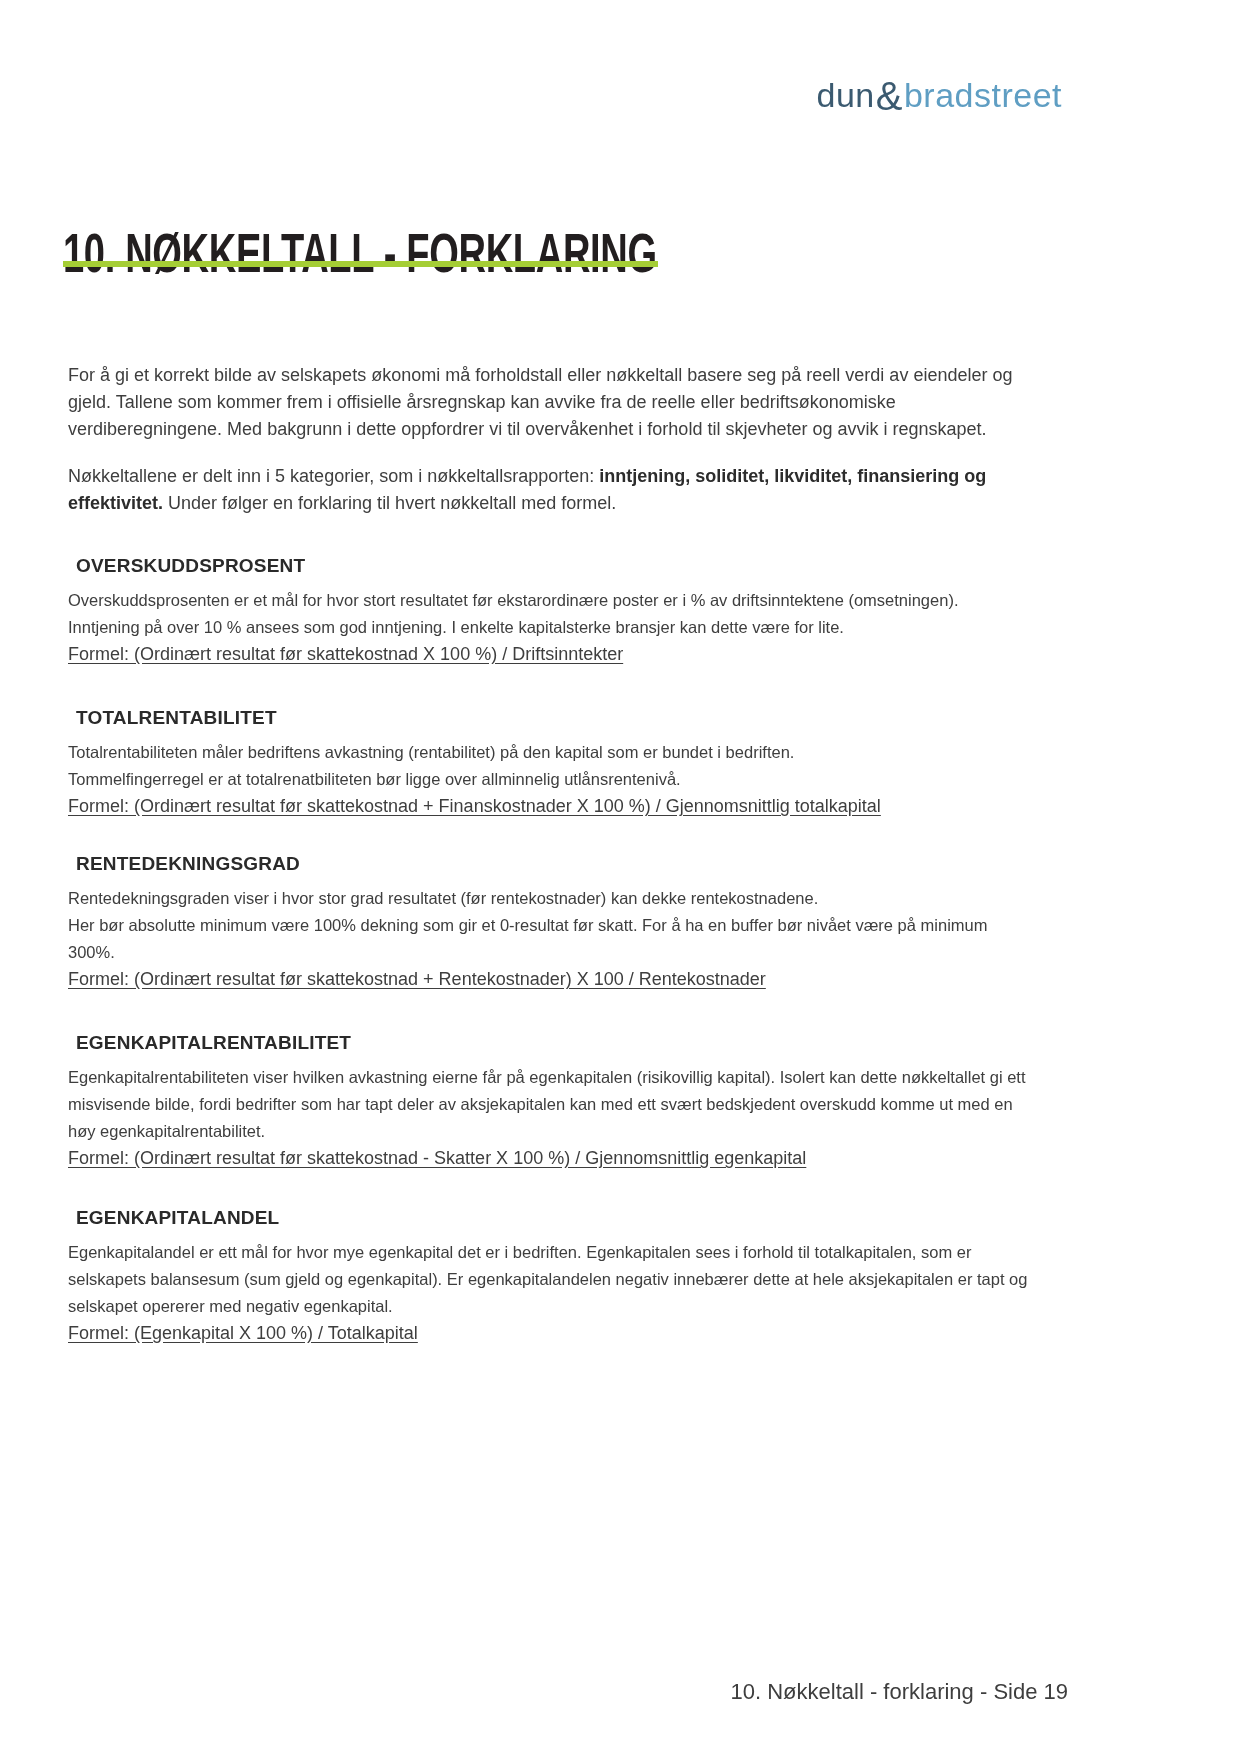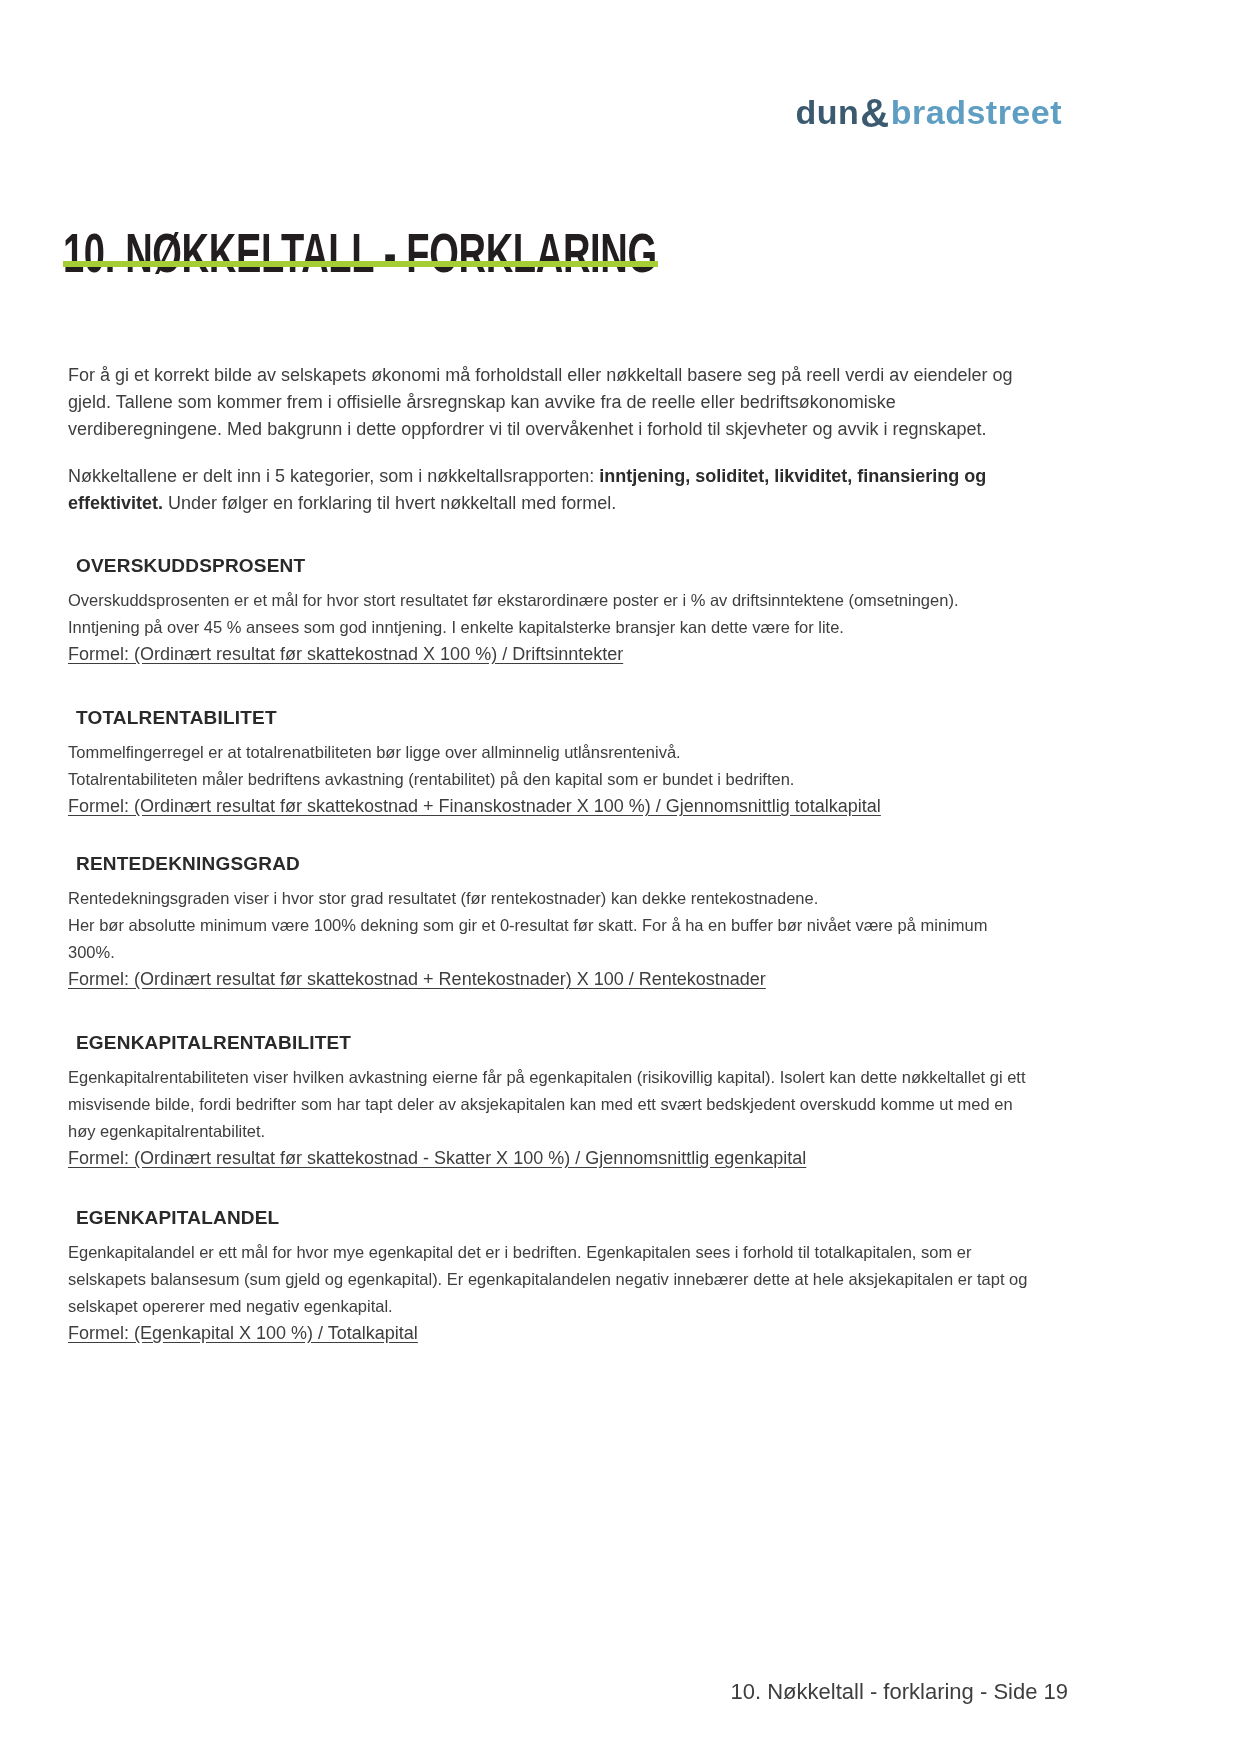--- a/index.html
+++ b/index.html
@@ -9,27 +9,26 @@
     height: 1754px;
     background: #ffffff;
     font-family: "Liberation Sans", "DejaVu Sans", sans-serif;
     color: #3e3e3e;
     overflow: hidden;
   }
 
   
   .logo {
     position: absolute;
-    top: 91px;
+    top: 74px;
     right: 179px;
     font-size: 34px;
     line-height: 1.1;
     white-space: nowrap;
     letter-spacing: 0.5px;
-    font-weight: bold;
   }
   .logo .dark { color: #3b5a70; }
   .logo .light { color: #5f9ec3; }
   .logo .amp {
     color: #3b5a70;
     font-size: 40px;
     vertical-align: -3px;
     margin: 0 1px;
   }
 
@@ -112,28 +111,28 @@
 
   <h1 class="title">10. NØKKELTALL - FORKLARING</h1>
   <div class="accent-bar"></div>
 
   <p class="bodytext p1">For å gi et korrekt bilde av selskapets økonomi må forholdstall eller nøkkeltall basere seg på reell verdi av eiendeler og gjeld. Tallene som kommer frem i offisielle årsregnskap kan avvike fra de reelle eller bedriftsøkonomiske verdiberegningene. Med bakgrunn i dette oppfordrer vi til overvåkenhet i forhold til skjevheter og avvik i regnskapet.</p>
 
   <p class="bodytext p2"><span>Nøkkeltallene er delt inn i 5 kategorier, som i nøkkeltallsrapporten: </span><span class="bold">inntjening, soliditet, likviditet, finansiering og effektivitet.</span><span> Under følger en forklaring til hvert nøkkeltall med formel.</span></p>
 
   <div class="section sec-0">
     <h3 class="section-title">OVERSKUDDSPROSENT</h3>
-    <div class="line">Overskuddsprosenten er et mål for hvor stort resultatet før ekstarordinære poster er i % av driftsinntektene (omsetningen). Inntjening på over 45 % ansees som god inntjening. I enkelte kapitalsterke bransjer kan dette være for lite.</div>
+    <div class="line">Overskuddsprosenten er et mål for hvor stort resultatet før ekstarordinære poster er i % av driftsinntektene (omsetningen). Inntjening på over 10 % ansees som god inntjening. I enkelte kapitalsterke bransjer kan dette være for lite.</div>
     <div class="formula">Formel: (Ordinært resultat før skattekostnad X 100 %) / Driftsinntekter</div>
   </div>
 
   <div class="section sec-1">
     <h3 class="section-title">TOTALRENTABILITET</h3>
+    <div class="line">Totalrentabiliteten måler bedriftens avkastning (rentabilitet) på den kapital som er bundet i bedriften.</div>
     <div class="line">Tommelfingerregel er at totalrenatbiliteten bør ligge over allminnelig utlånsrentenivå.</div>
-    <div class="line">Totalrentabiliteten måler bedriftens avkastning (rentabilitet) på den kapital som er bundet i bedriften.</div>
     <div class="formula">Formel: (Ordinært resultat før skattekostnad + Finanskostnader X 100 %) / Gjennomsnittlig totalkapital</div>
   </div>
 
   <div class="section sec-2">
     <h3 class="section-title">RENTEDEKNINGSGRAD</h3>
     <div class="line">Rentedekningsgraden viser i hvor stor grad resultatet (før rentekostnader) kan dekke rentekostnadene.</div>
     <div class="line">Her bør absolutte minimum være 100% dekning som gir et 0-resultat før skatt. For å ha en buffer bør nivået være på minimum 300%.</div>
     <div class="formula">Formel: (Ordinært resultat før skattekostnad + Rentekostnader) X 100 / Rentekostnader</div>
   </div>
 

